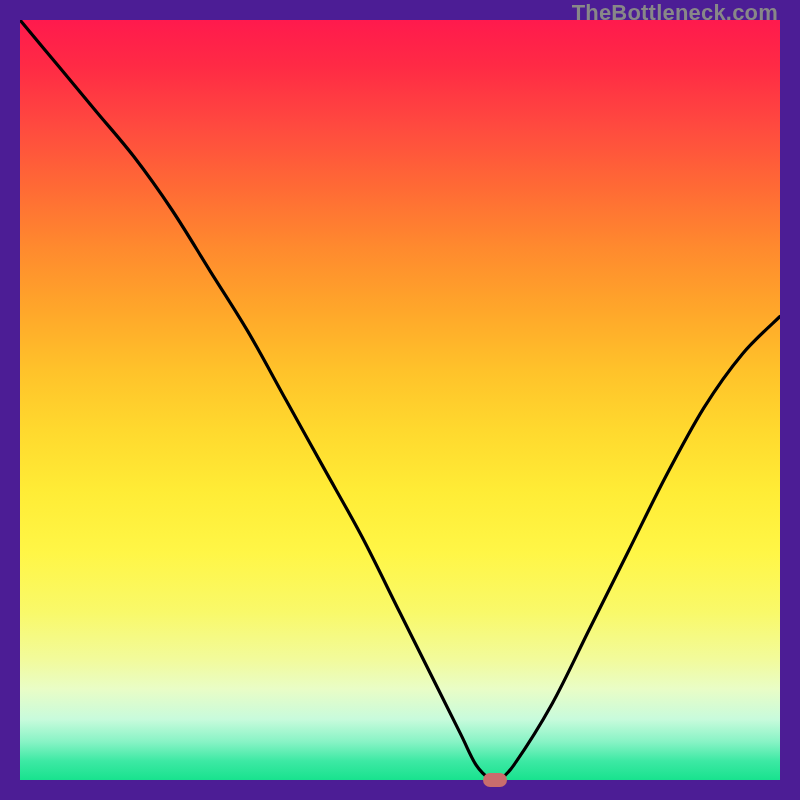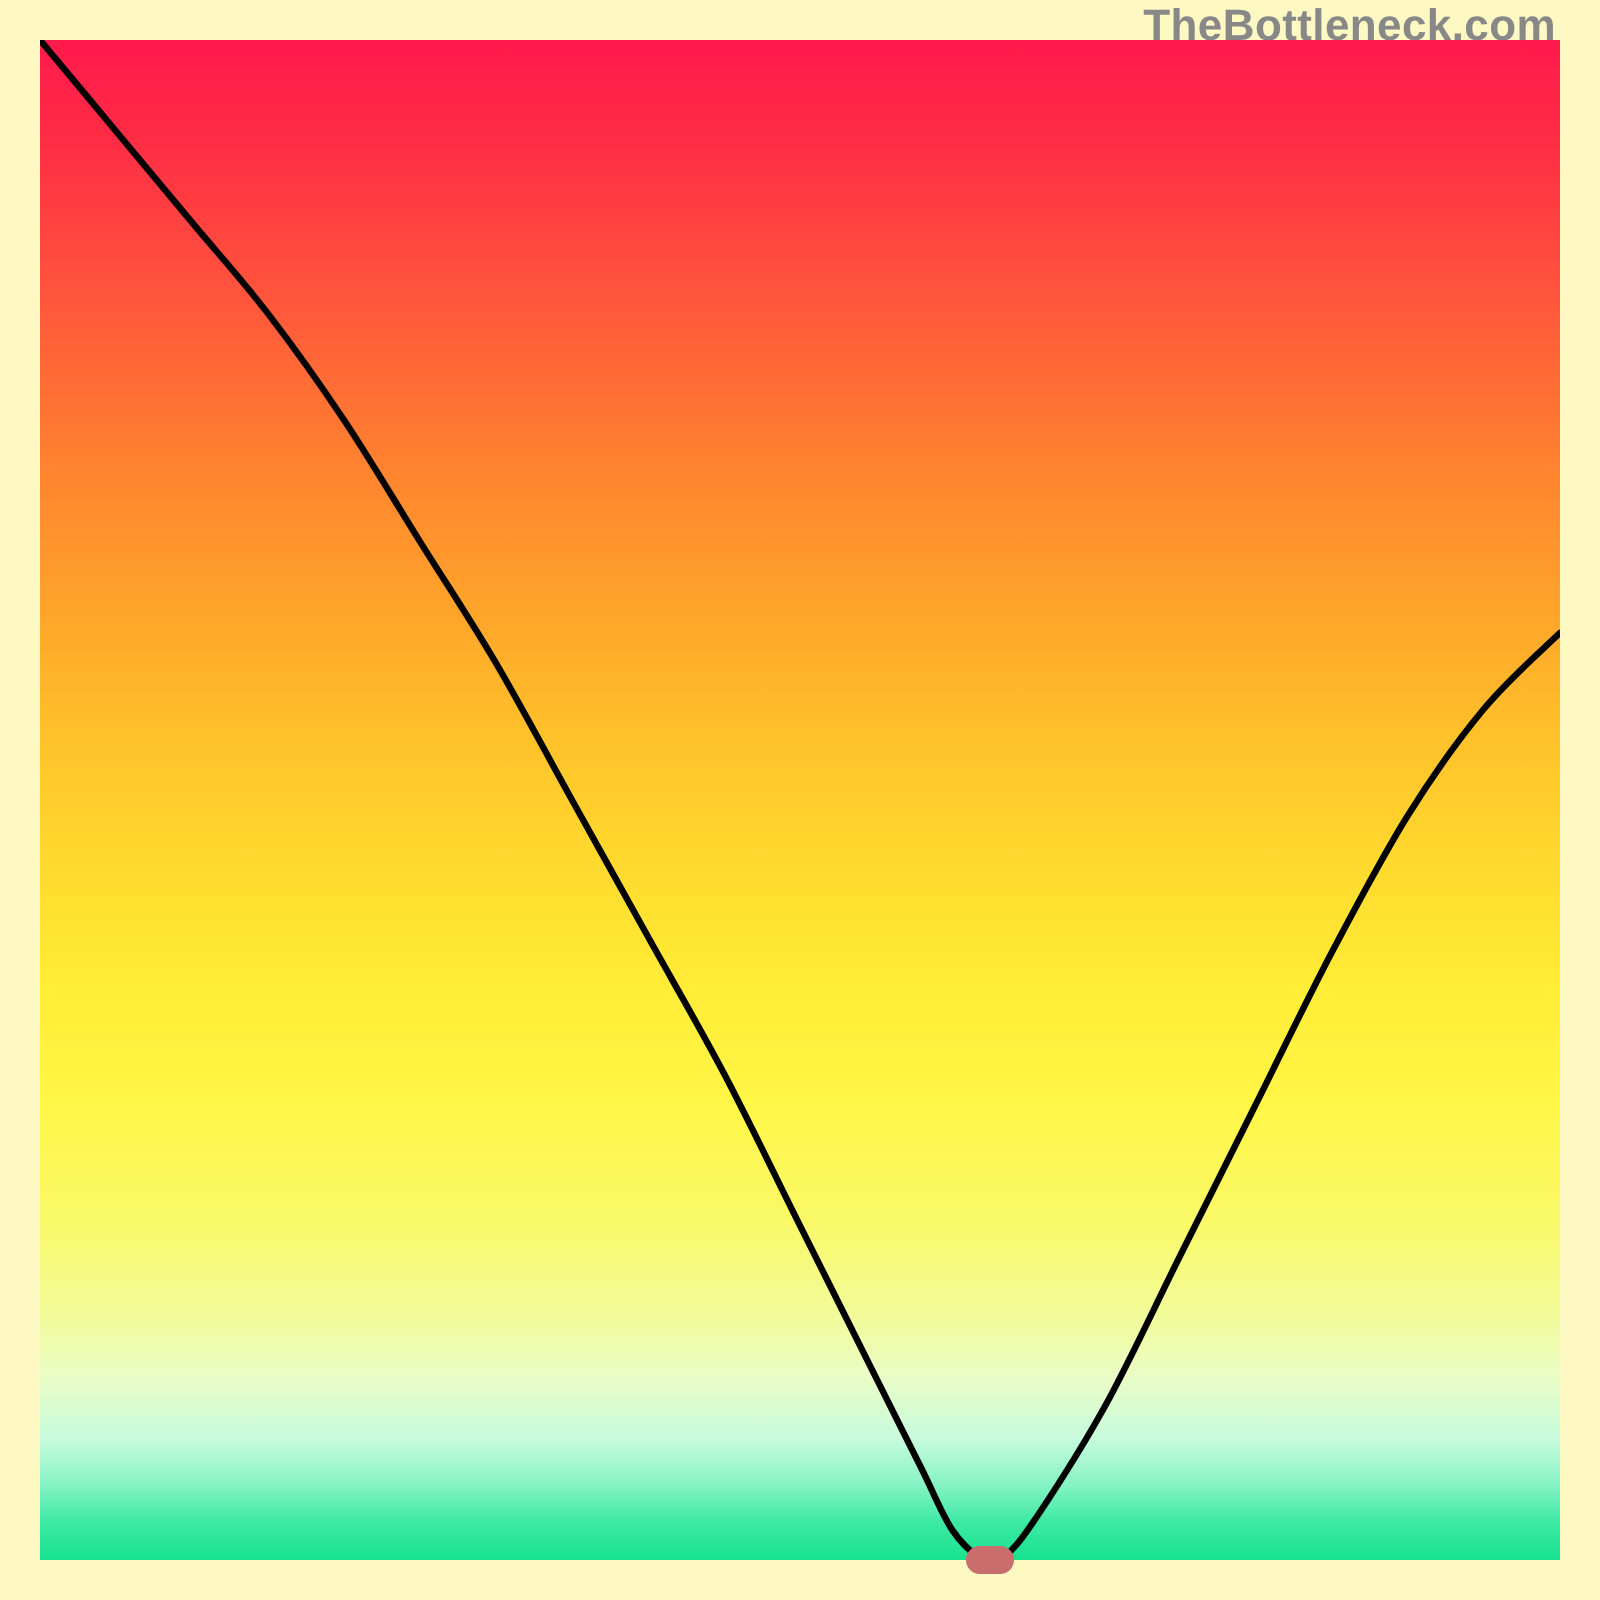--- a/index.html
+++ b/index.html
@@ -7,21 +7,21 @@
     width: 800px;
     height: 800px;
     overflow: hidden;
     background: #000;
     font-family: Arial, Helvetica, sans-serif;
   }
   .chart-frame {
     position: relative;
     width: 800px;
     height: 800px;
-    background: #fef9c3;
+    background: #4c1d95;
   }
   .plot-area {
     position: absolute;
     left: 20px;
     top: 20px;
     width: 760px;
     height: 760px;
     
     background: linear-gradient(
       to bottom,

